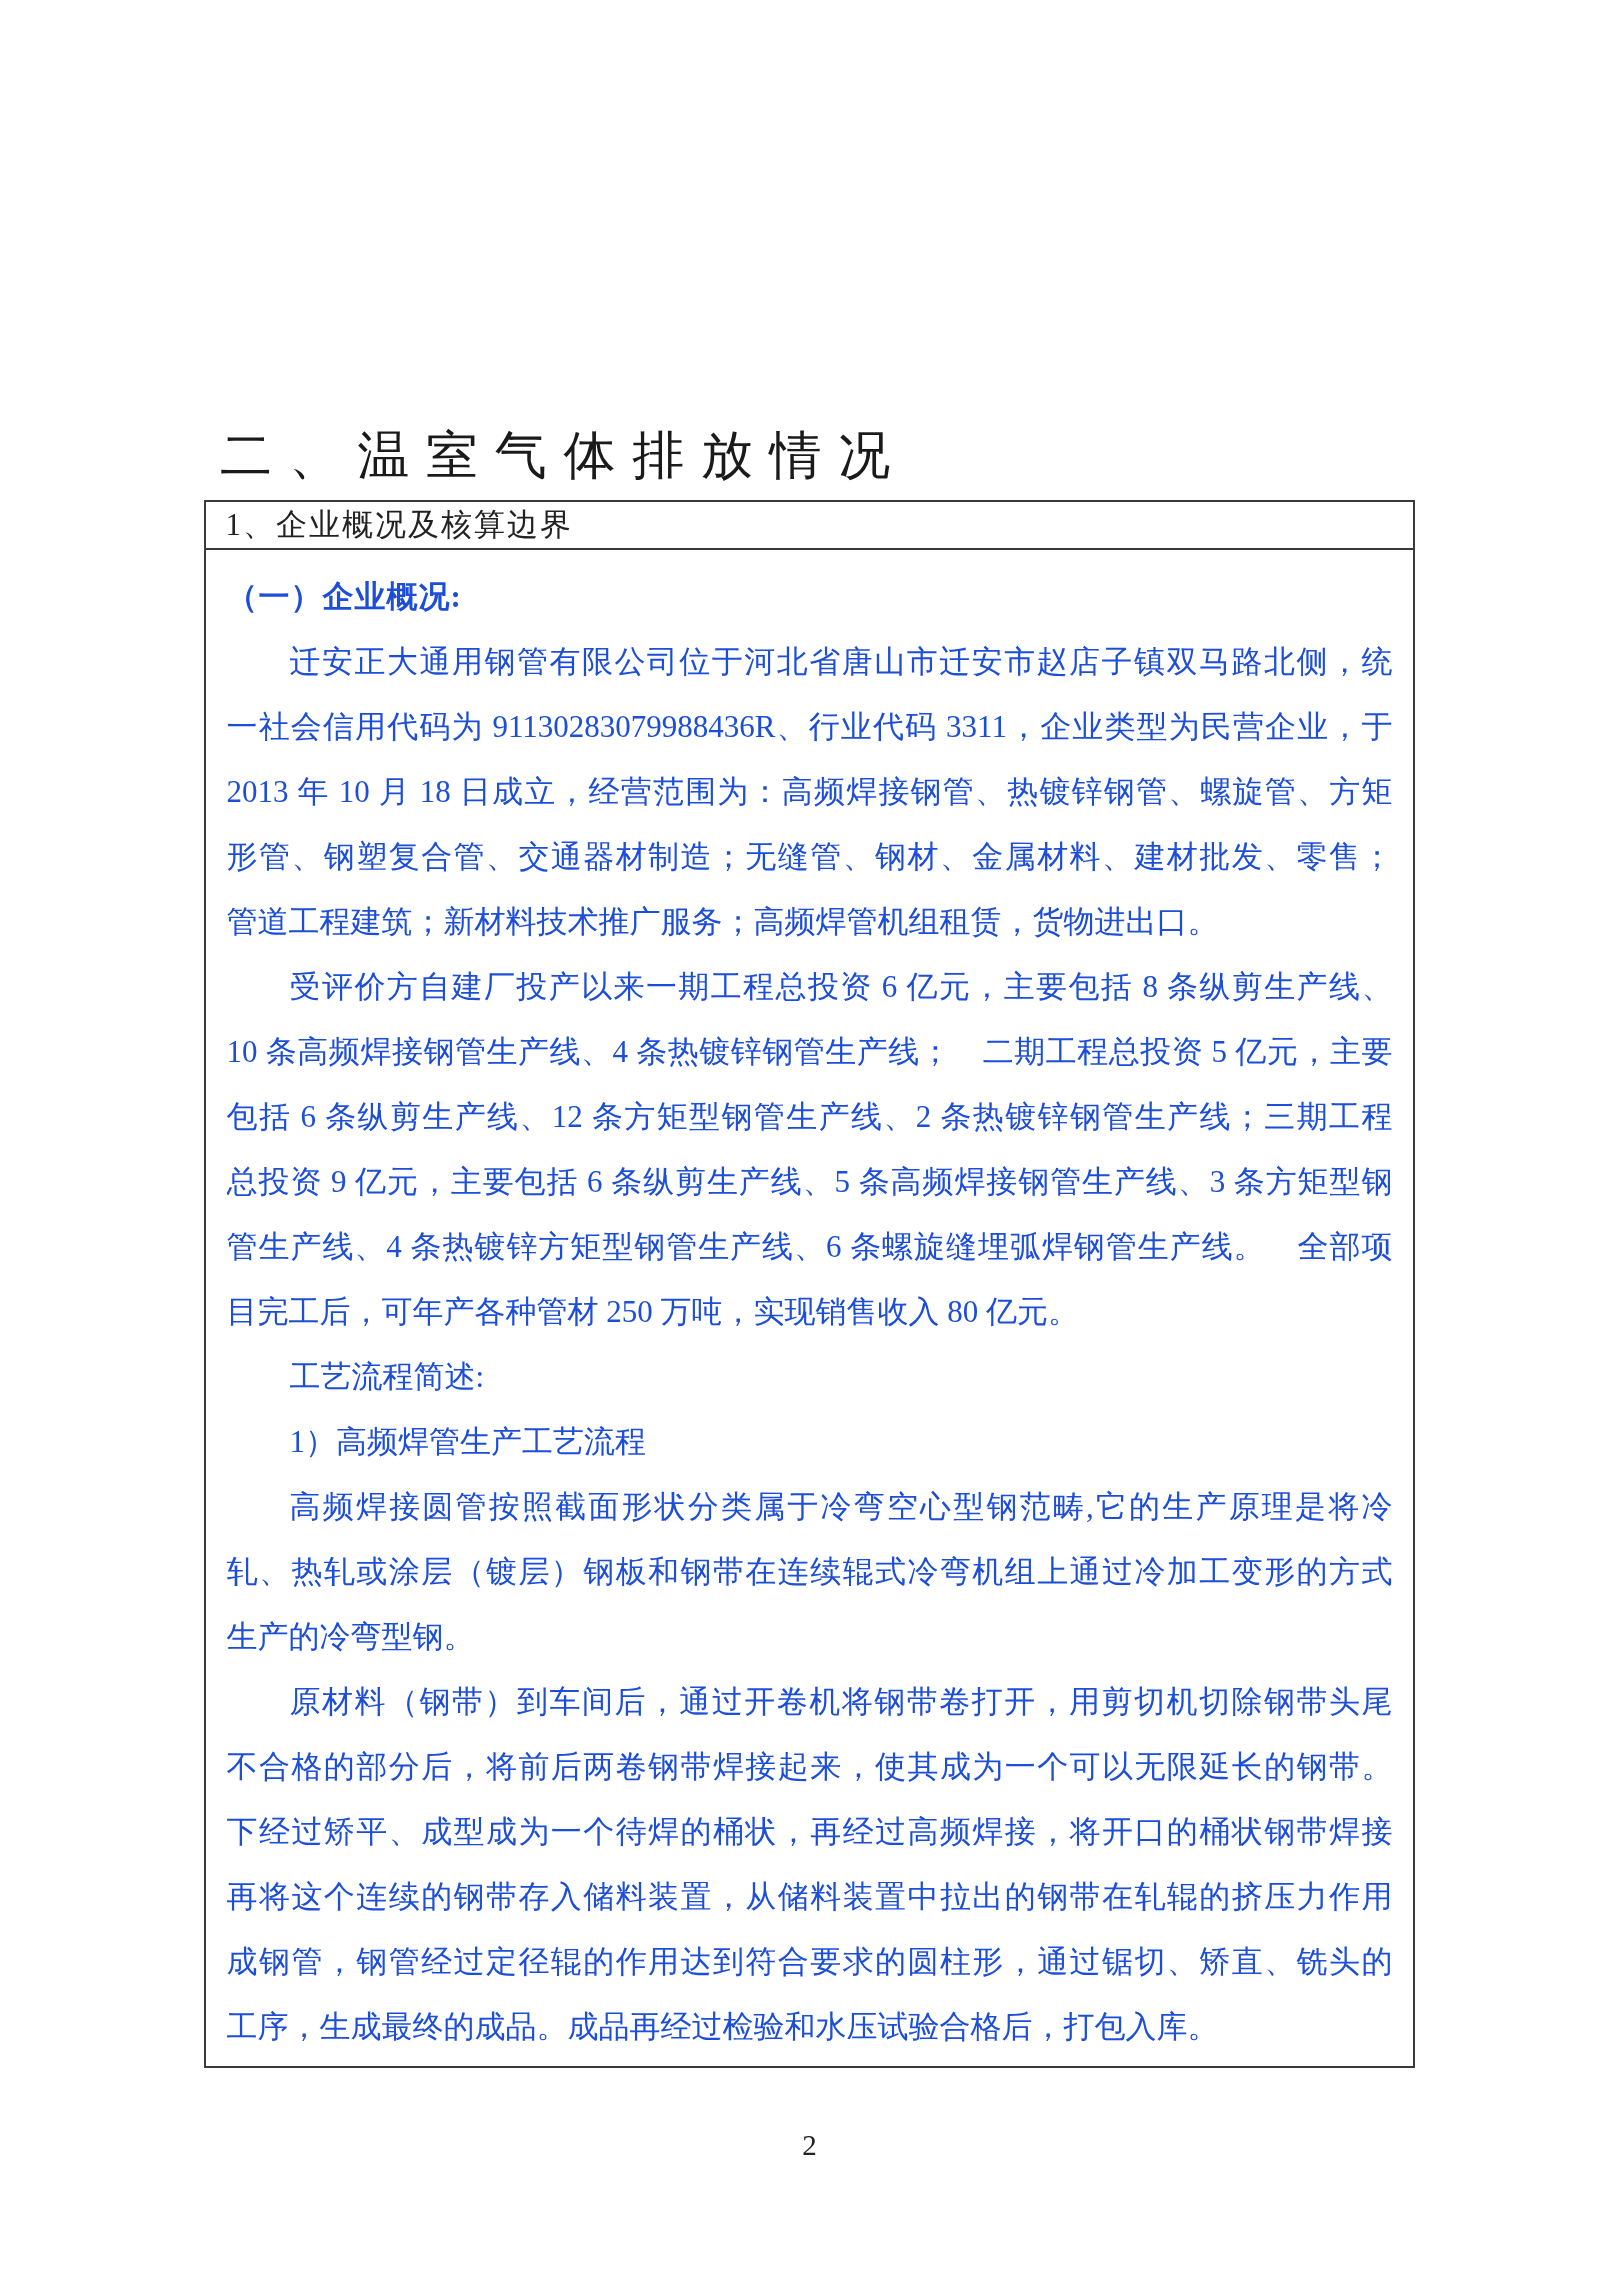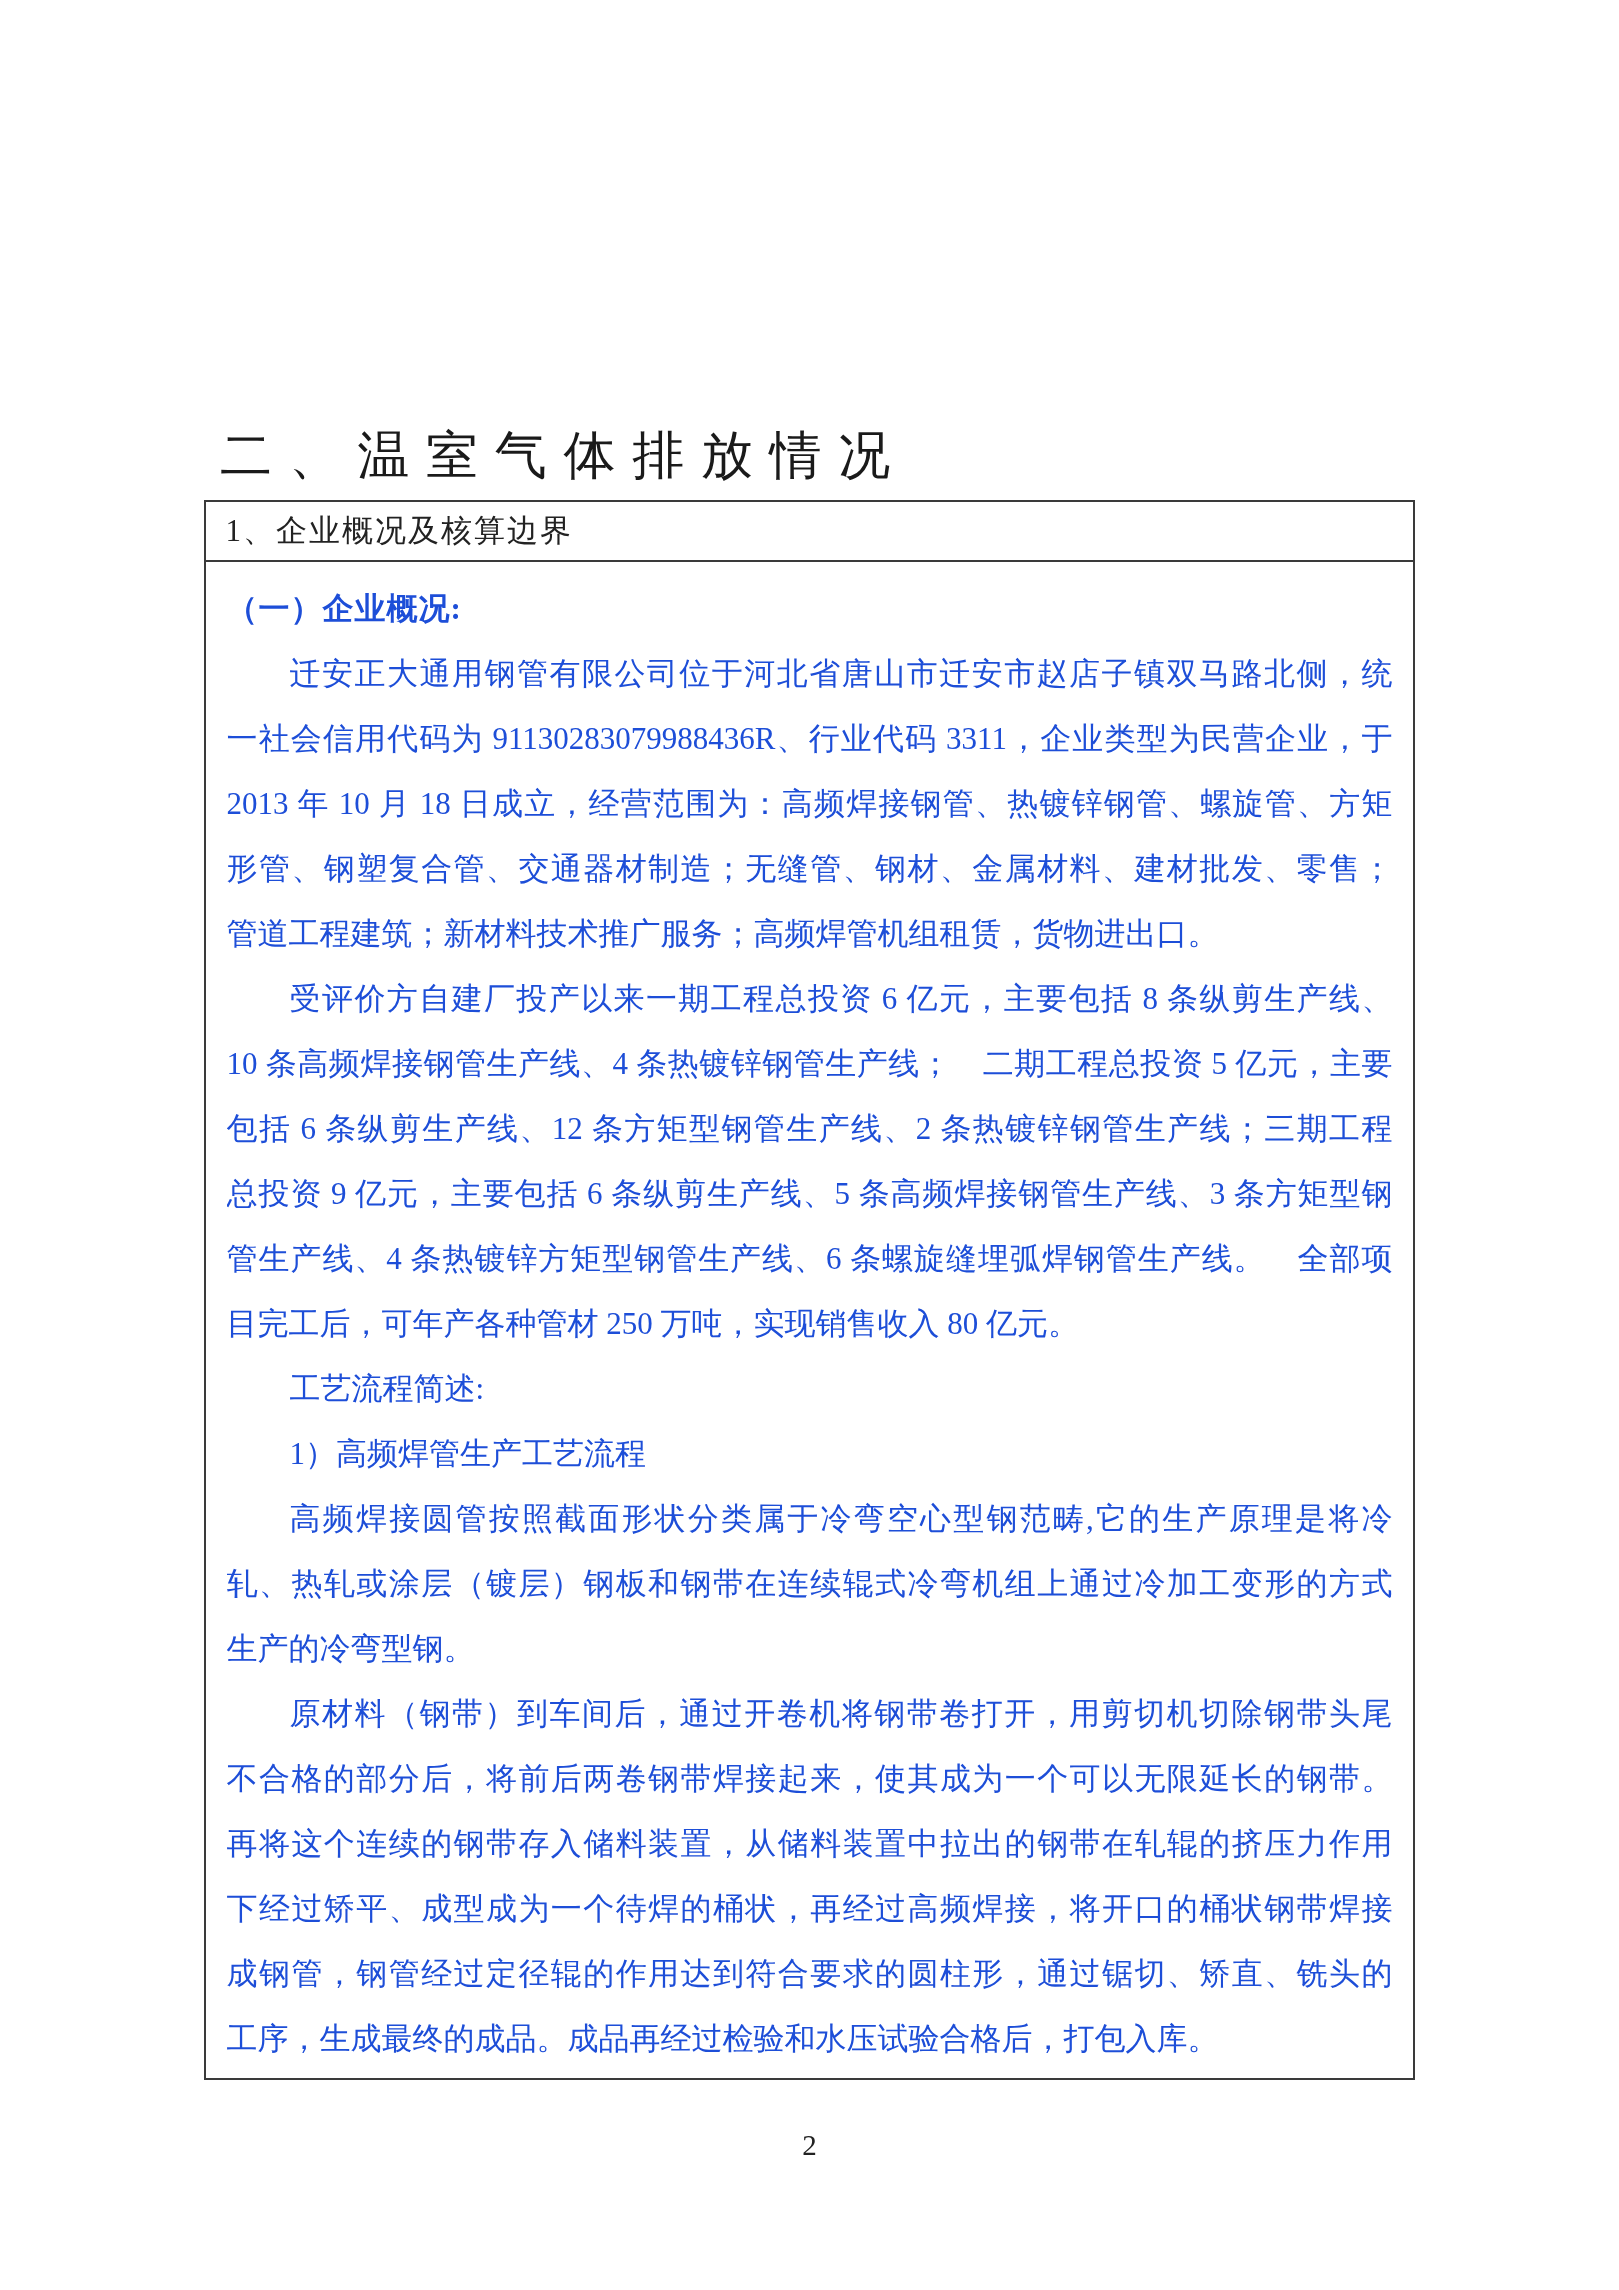--- a/index.html
+++ b/index.html
@@ -31,21 +31,21 @@
   .doc-table {
     position: absolute;
     left: 204px;
     top: 500px;
     width: 1211px;
     box-sizing: border-box;
     border: 2px solid #3a3a3a;
   }
   .table-header {
     box-sizing: border-box;
-    height: 60px;
+    height: 48px;
     border-bottom: 2px solid #3a3a3a;
     display: flex;
     align-items: center;
     padding-left: 19.6px;
     font-size: 31px;
     letter-spacing: 2px;
     color: #222;
   }
   .table-body {
     box-sizing: border-box;
@@ -105,22 +105,22 @@
         <div class="line justify">总投资 9 亿元，主要包括 6 条纵剪生产线、5 条高频焊接钢管生产线、3 条方矩型钢</div>
         <div class="line justify">管生产线、4 条热镀锌方矩型钢管生产线、6 条螺旋缝埋弧焊钢管生产线。　全部项</div>
         <div class="line">目完工后，可年产各种管材 250 万吨，实现销售收入 80 亿元。</div>
         <div class="line indent">工艺流程简述:</div>
         <div class="line indent">1）高频焊管生产工艺流程</div>
         <div class="line indent justify">高频焊接圆管按照截面形状分类属于冷弯空心型钢范畴,它的生产原理是将冷</div>
         <div class="line justify">轧、热轧或涂层（镀层）钢板和钢带在连续辊式冷弯机组上通过冷加工变形的方式</div>
         <div class="line">生产的冷弯型钢。</div>
         <div class="line indent justify">原材料（钢带）到车间后，通过开卷机将钢带卷打开，用剪切机切除钢带头尾</div>
         <div class="line justify">不合格的部分后，将前后两卷钢带焊接起来，使其成为一个可以无限延长的钢带。</div>
+        <div class="line justify">下经过矫平、成型成为一个待焊的桶状，再经过高频焊接，将开口的桶状钢带焊接</div>
         <div class="line justify">再将这个连续的钢带存入储料装置，从储料装置中拉出的钢带在轧辊的挤压力作用</div>
-        <div class="line justify">下经过矫平、成型成为一个待焊的桶状，再经过高频焊接，将开口的桶状钢带焊接</div>
         <div class="line justify">成钢管，钢管经过定径辊的作用达到符合要求的圆柱形，通过锯切、矫直、铣头的</div>
         <div class="line">工序，生成最终的成品。成品再经过检验和水压试验合格后，打包入库。</div>
       </div>
   </div>
 
   <div class="page-number">2</div>
 
 </div>
 
 

